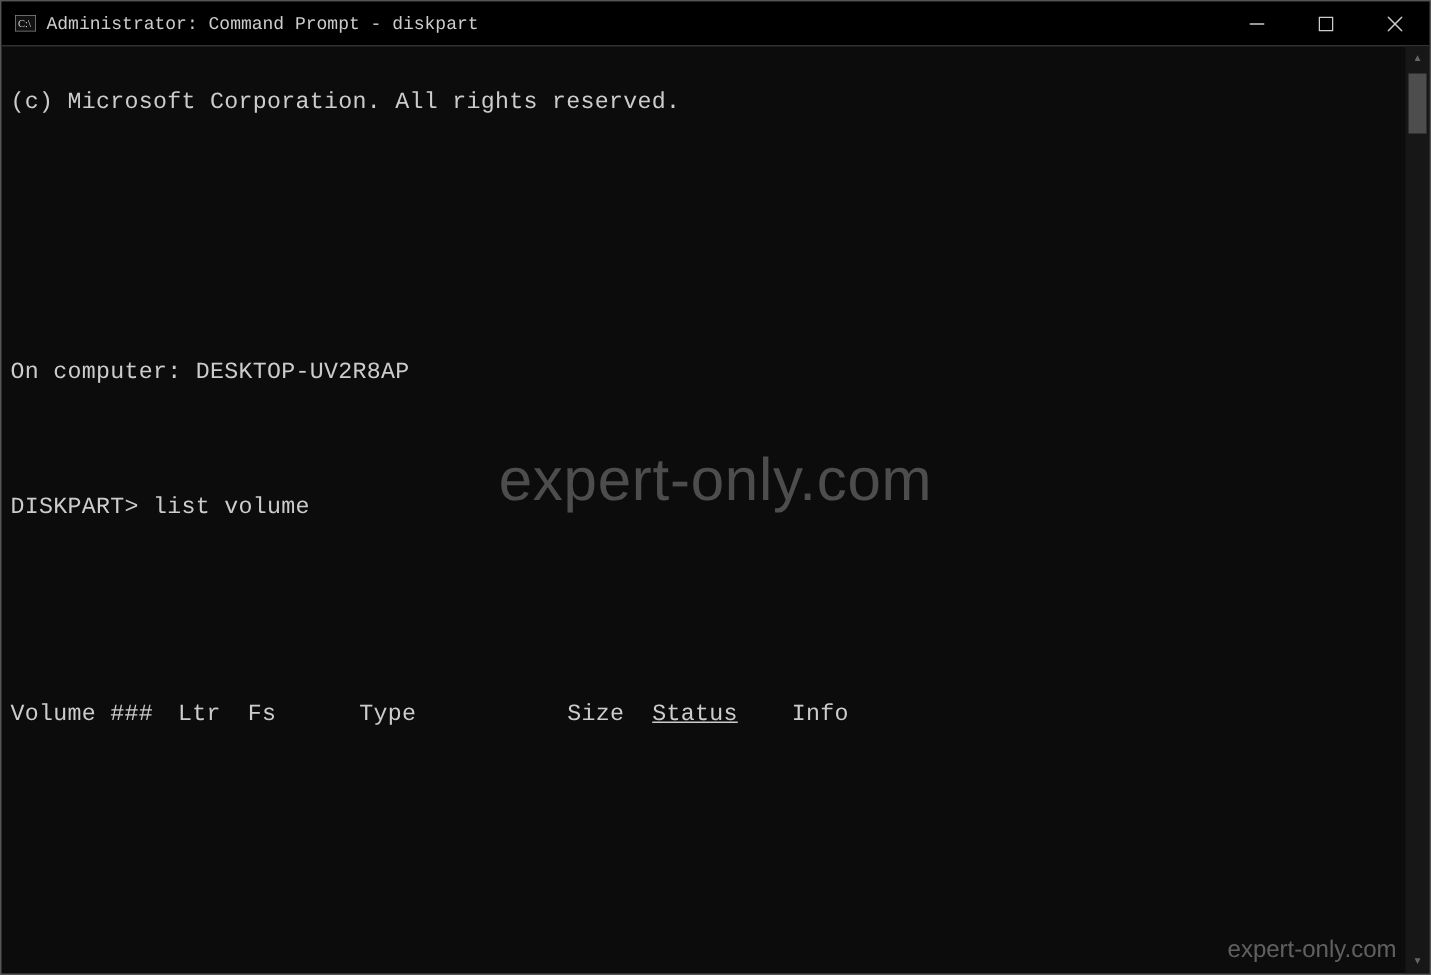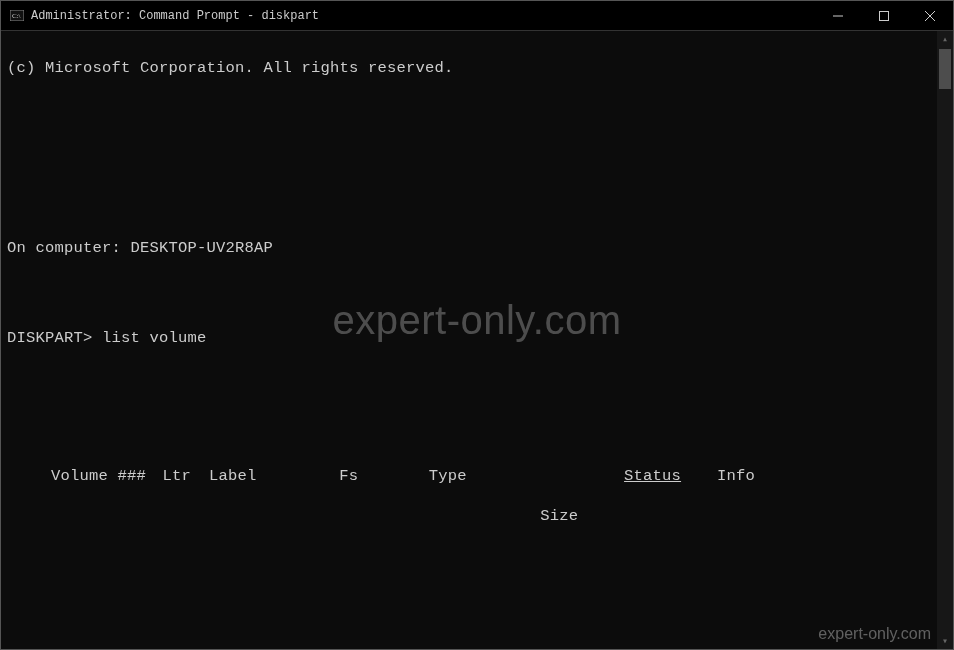--- a/index.html
+++ b/index.html
@@ -54,26 +54,26 @@
     font-size: 15.5px;
     letter-spacing: 0.2px;
     height: calc(100% - 30px);
     overflow: hidden;
     position: relative;
   }
   .prompt-line { display: block; }
   .table-block { margin-top: 0.2em; }
   .table-row { display: flex; }
   .col { white-space: pre; }
-  .c-vol { width: 12ch; margin-left: 44px; }
+  .c-vol { width: 12ch; }
   .c-ltr { width: 5ch; }
   .c-label { width: 14ch; }
   .c-fs { width: 8ch; }
-  .c-type { width: 12ch; margin-left: 15px; }
-  .c-size { width: 9ch; padding-right: 2ch; margin-top: 40px;}
+  .c-type { width: 12ch; }
+  .c-size { width: 9ch; text-align: right; padding-right: 2ch;}
   .c-status { width: 10ch; text-decoration: underline; }
   .c-info { width: 8ch; }
   .scrollbar {
     position: absolute;
     right: 0;
     top: 30px;
     bottom: 0;
     width: 16px;
     background: #171717;
   }
@@ -153,21 +153,21 @@
 <div class="terminal">
 <span class="prompt-line">(c) Microsoft Corporation. All rights reserved.</span>
 <span class="prompt-line"> </span>
 <span class="prompt-line"> </span>
 <span class="prompt-line"> </span>
 <span class="prompt-line">On computer: DESKTOP-UV2R8AP</span>
 <span class="prompt-line"> </span>
 <span class="prompt-line"><span>DISKPART&gt;</span> <span>list volume</span></span>
 <span class="prompt-line"> </span>
 <div class="table-block">
-  <div class="table-row">  <span class="col c-vol">Volume ###</span><span class="col c-ltr">Ltr</span><span class="col c-label">Label</span><span class="col c-fs">Fs</span><span class="col c-type">Type</span><span class="col c-size">Size</span><span class="col c-status">Status</span><span class="col c-info">Info</span></div>
+  <div class="table-row">  <span class="col c-vol">Volume ###</span><span class="col c-ltr">Ltr</span><span class="col c-fs">Fs</span><span class="col c-type">Type</span><span class="col c-size">Size</span><span class="col c-status">Status</span><span class="col c-info">Info</span></div>
   
   
   
   
 </div>
 
 
 
 
 

